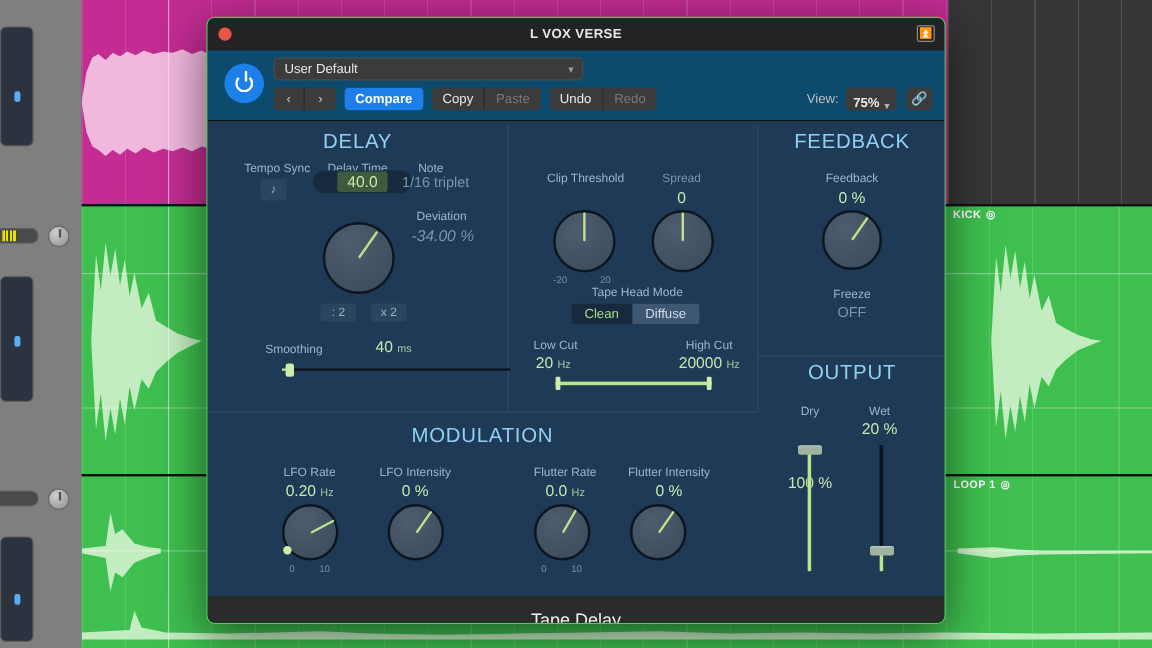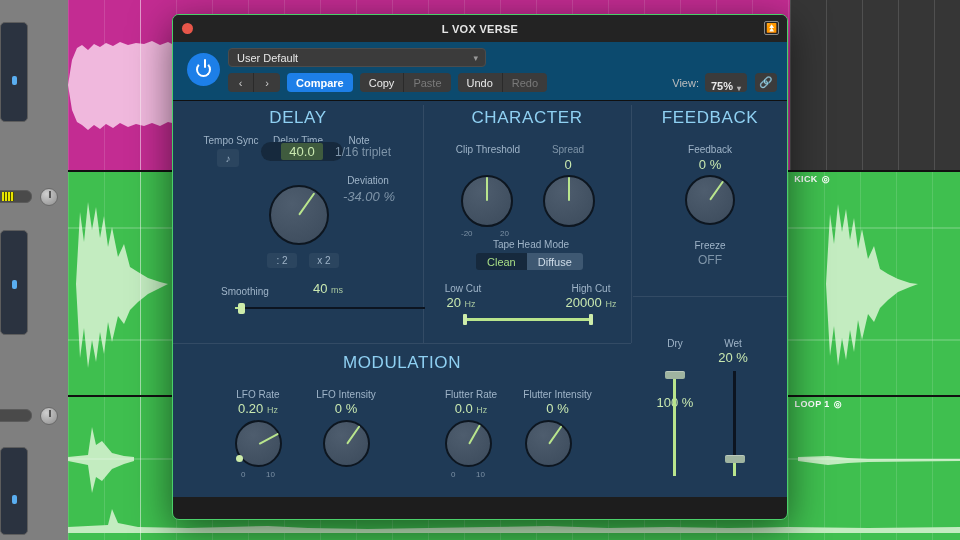--- a/index.html
+++ b/index.html
@@ -401,21 +401,20 @@
       <div class="val" style="left:140px;top:180px;width:70px;text-align:left;">
         <span>40</span>
         <span class="unit">ms</span>
       </div>
       <div class="hslider" style="left:62px;top:202px;width:190px;height:11px;">
         <div class="track"></div>
         <div class="fill" style="left:0;width:6px;"></div>
         <div class="handle" style="left:3px;"></div>
       </div>
 
-      <div class="sect-title" style="left:250px;top:7px;width:208px;">CHARACTER</div>
 
       <div class="lbl" style="left:265px;top:43px;width:100px;">Clip Threshold</div>
       <div class="val" style="left:265px;top:56px;width:100px;margin-top:38px;">
         <span>0.0</span>
         <span class="unit">dB</span>
       </div>
       <div class="knob" style="left:288px;top:74px;width:52px;height:52px;">
         <div class="pointer" style="height:24px;transform:translate(-50%,0) rotate(180deg);"></div>
       </div>
       <div class="scalelbl" style="left:288px;top:128px;">-20</div>
@@ -453,20 +452,21 @@
 
       <div class="lbl" style="left:487px;top:43px;width:100px;">Feedback</div>
       <div class="val" style="left:487px;top:56px;width:100px;">0 %</div>
       <div class="knob" style="left:512px;top:74px;width:50px;height:50px;">
         <div class="pointer" style="height:23px;transform:translate(-50%,0) rotate(215deg);"></div>
       </div>
 
       <div class="lbl" style="left:487px;top:139px;width:100px;">Freeze</div>
       <div class="val dim" style="left:487px;top:152px;width:100px;font-size:12px;">OFF</div>
 
+      <div class="sect-title" style="left:458px;top:200px;width:158px;">OUTPUT</div>
 
       <div class="lbl" style="left:472px;top:237px;width:60px;">Dry</div>
       <div class="val" style="left:467px;top:249px;width:70px;margin-top:45px;">100 %</div>
       <div class="vslider" style="left:490px;top:270px;height:105px;">
         <div class="vtrack"></div>
         <div class="vfill" style="top:4px;height:101px;"></div>
         <div class="vhandle" style="top:0;"></div>
       </div>
 
       <div class="lbl" style="left:530px;top:237px;width:60px;">Wet</div>
@@ -508,14 +508,17 @@
       <div class="scalelbl" style="left:278px;top:369px;">0</div>
       <div class="scalelbl" style="left:303px;top:369px;">10</div>
 
       <div class="lbl" style="left:322px;top:288px;width:125px;">Flutter Intensity</div>
       <div class="val" style="left:322px;top:300px;width:125px;">0 %</div>
       <div class="knob" style="left:352px;top:319px;width:47px;height:47px;">
         <div class="pointer" style="height:22px;transform:translate(-50%,0) rotate(215deg);"></div>
       </div>
     </div>
 
+    <div class="footer">
+      <div class="ftxt">Tape Delay</div>
+    </div>
   </div>
 </div>
 
 </body></html>

